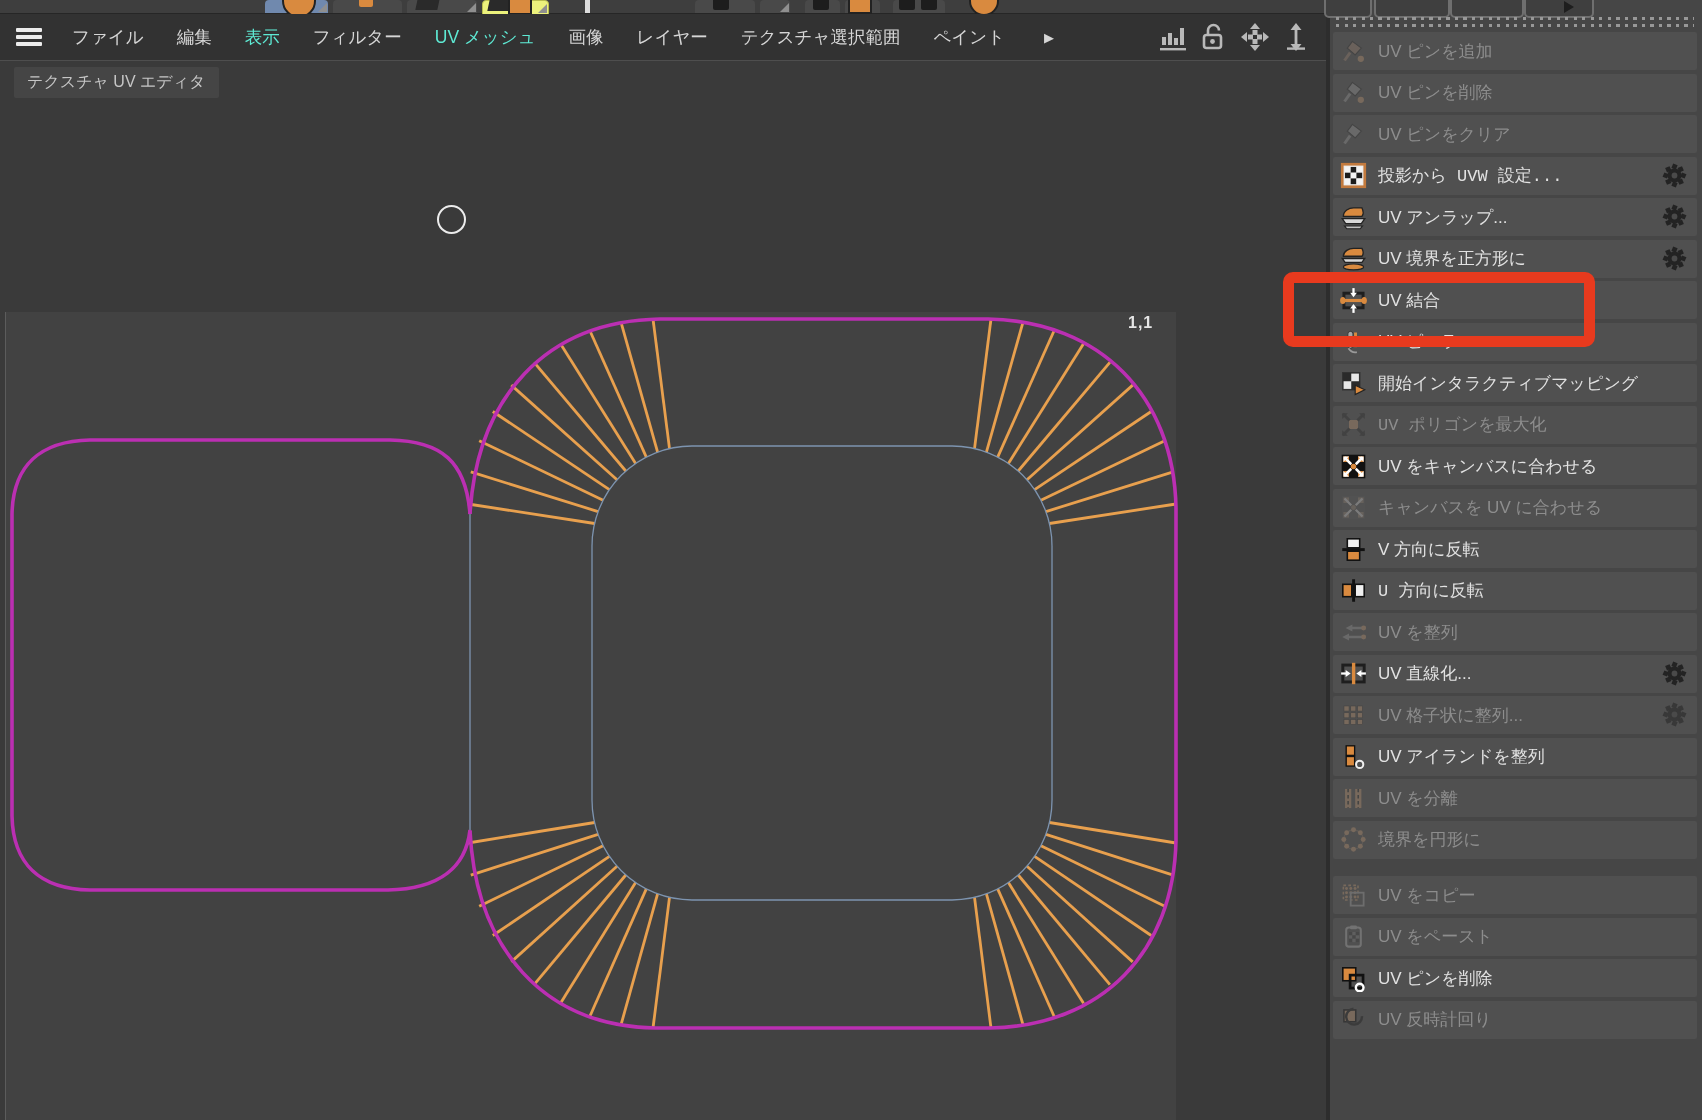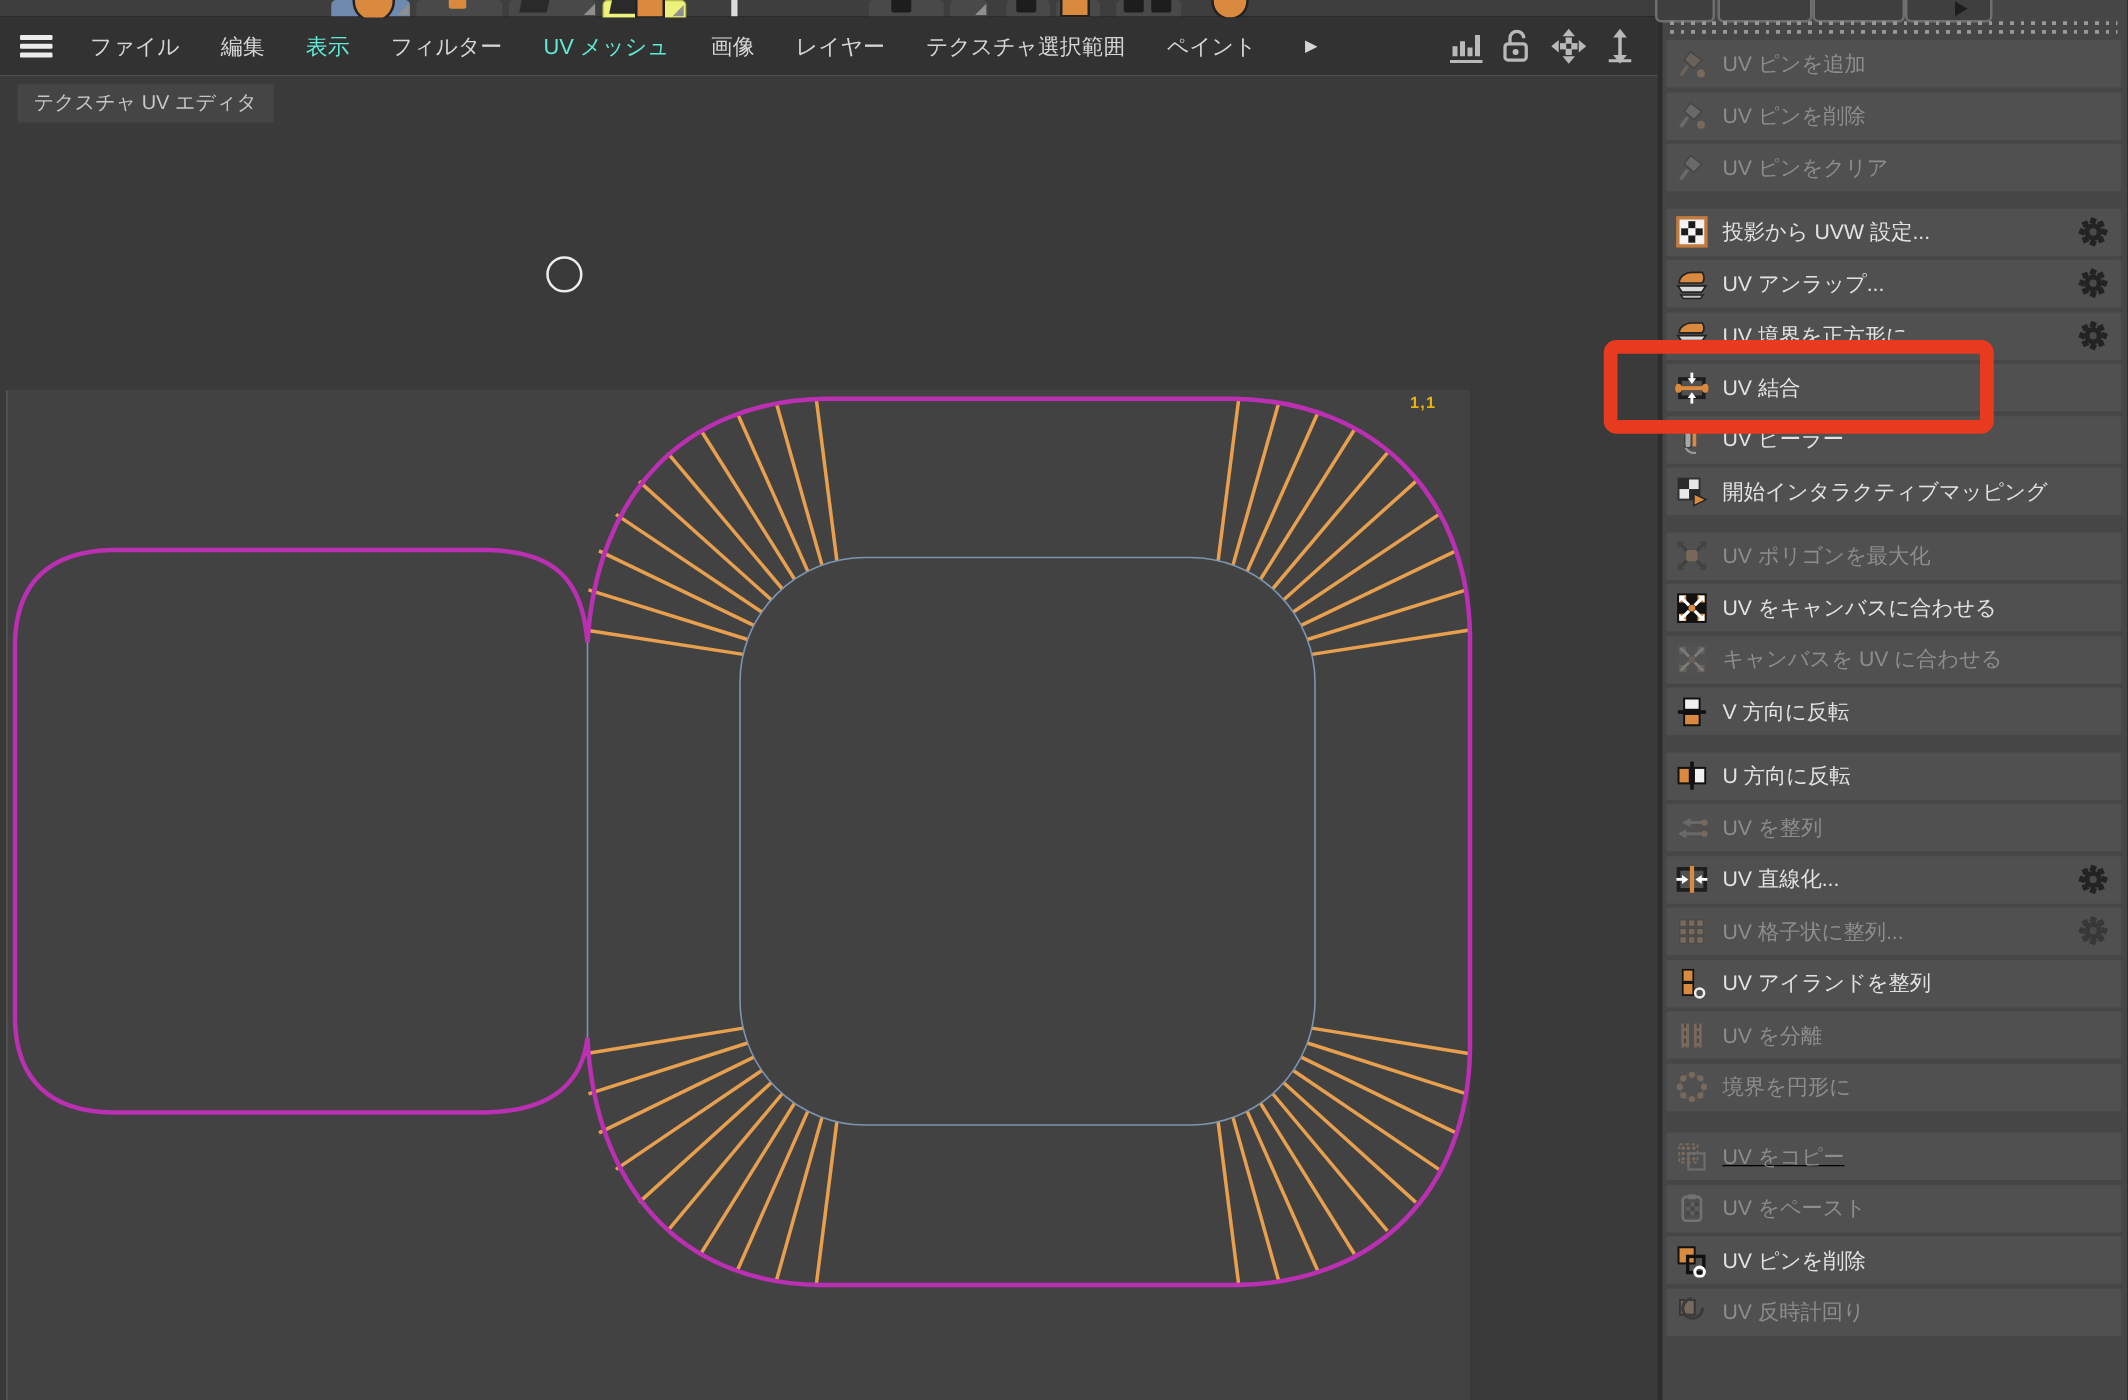--- a/index.html
+++ b/index.html
@@ -20,33 +20,33 @@
   .burger span{display:block;height:3.6px;background:#ececec;border-radius:1px;}
   .menu-item{margin-right:33px;white-space:nowrap;cursor:default;}
   .menu-item.active{color:#5eead4;}
   .menu-overflow{margin-left:6px;color:#d6d6d6;font-size:13px;}
   .menu-icons{margin-left:auto;display:flex;align-items:center;gap:9px;padding-right:2px;}
   .mi{width:32px;height:32px;}
   
   .viewport{position:absolute;left:0;top:62px;width:1326px;height:1058px;background:#3a3a3a;}
   .canvasrect{position:absolute;left:5px;top:250px;width:1170px;height:808px;background:#424242;border-left:1px solid #5c5c5c;}
   .editor-tab{position:absolute;left:14px;top:5px;background:#454545;color:#c6c6c6;font-size:16px;padding:5px 13px;border-radius:2px;}
-  .uvlabel{position:absolute;left:1128px;top:252px;color:#eab308;font-size:13px;font-weight:bold;letter-spacing:1px;}
+  .uvlabel{position:absolute;left:1128px;top:252px;color:#e5e5e5;font-size:16px;font-weight:bold;letter-spacing:1px;}
   .cursor{position:absolute;left:437px;top:143px;width:25px;height:25px;border:2px solid #ececec;border-radius:50%;}
   svg.mesh{position:absolute;left:0;top:0;pointer-events:none;}
   
   .panel{position:absolute;left:1326px;top:0;width:376px;height:1120px;background:#464646;border-left:4px solid #2d2d2d;box-sizing:border-box;}
   .ptopbox{position:absolute;top:-10px;height:24px;background:#3f3f3f;border:2px solid #6f6f6f;border-radius:5px;}
   .ptri{position:absolute;top:1px;width:0;height:0;border-top:6px solid transparent;border-bottom:6px solid transparent;border-left:10px solid #1e1e1e;}
   .dots{position:absolute;left:6px;right:8px;height:3px;background-image:repeating-linear-gradient(90deg,#989898 0 3px,transparent 3px 8.5px);}
   .plist{position:absolute;left:3px;right:5px;top:32px;display:flex;flex-direction:column;}
   .prow{height:38px;margin-bottom:3.5px;background:#505050;border-radius:2px;display:flex;align-items:center;
         position:relative;padding-left:7px;flex:0 0 auto;}
-  .prow.gap{margin-top:10px;}
-  .prow.thickgap{margin-top:14px;text-decoration:underline;}
+  .prow.gap{font-family:Liberation Mono, monospace;}
+  .prow.thickgap{margin-top:14px;}
   .picon{width:27px;height:27px;flex:0 0 27px;}
   .picon svg{width:27px;height:27px;display:block;}
   .plabel{margin-left:11px;font-size:17px;color:#e2e2e2;white-space:nowrap;}
   .prow.disabled .plabel{color:#8d8d8d;}
   .prow.disabled .picon{opacity:.40;filter:grayscale(55%);}
   .pgear{position:absolute;right:9px;top:5px;width:27px;height:27px;}
   .pgear svg{width:27px;height:27px;display:block;}
   .red-hl{position:absolute;left:1283px;top:272px;width:312px;height:75px;border:11px solid #e83a1e;border-radius:10px;z-index:60;box-sizing:border-box;}
 </style>
 </head>

